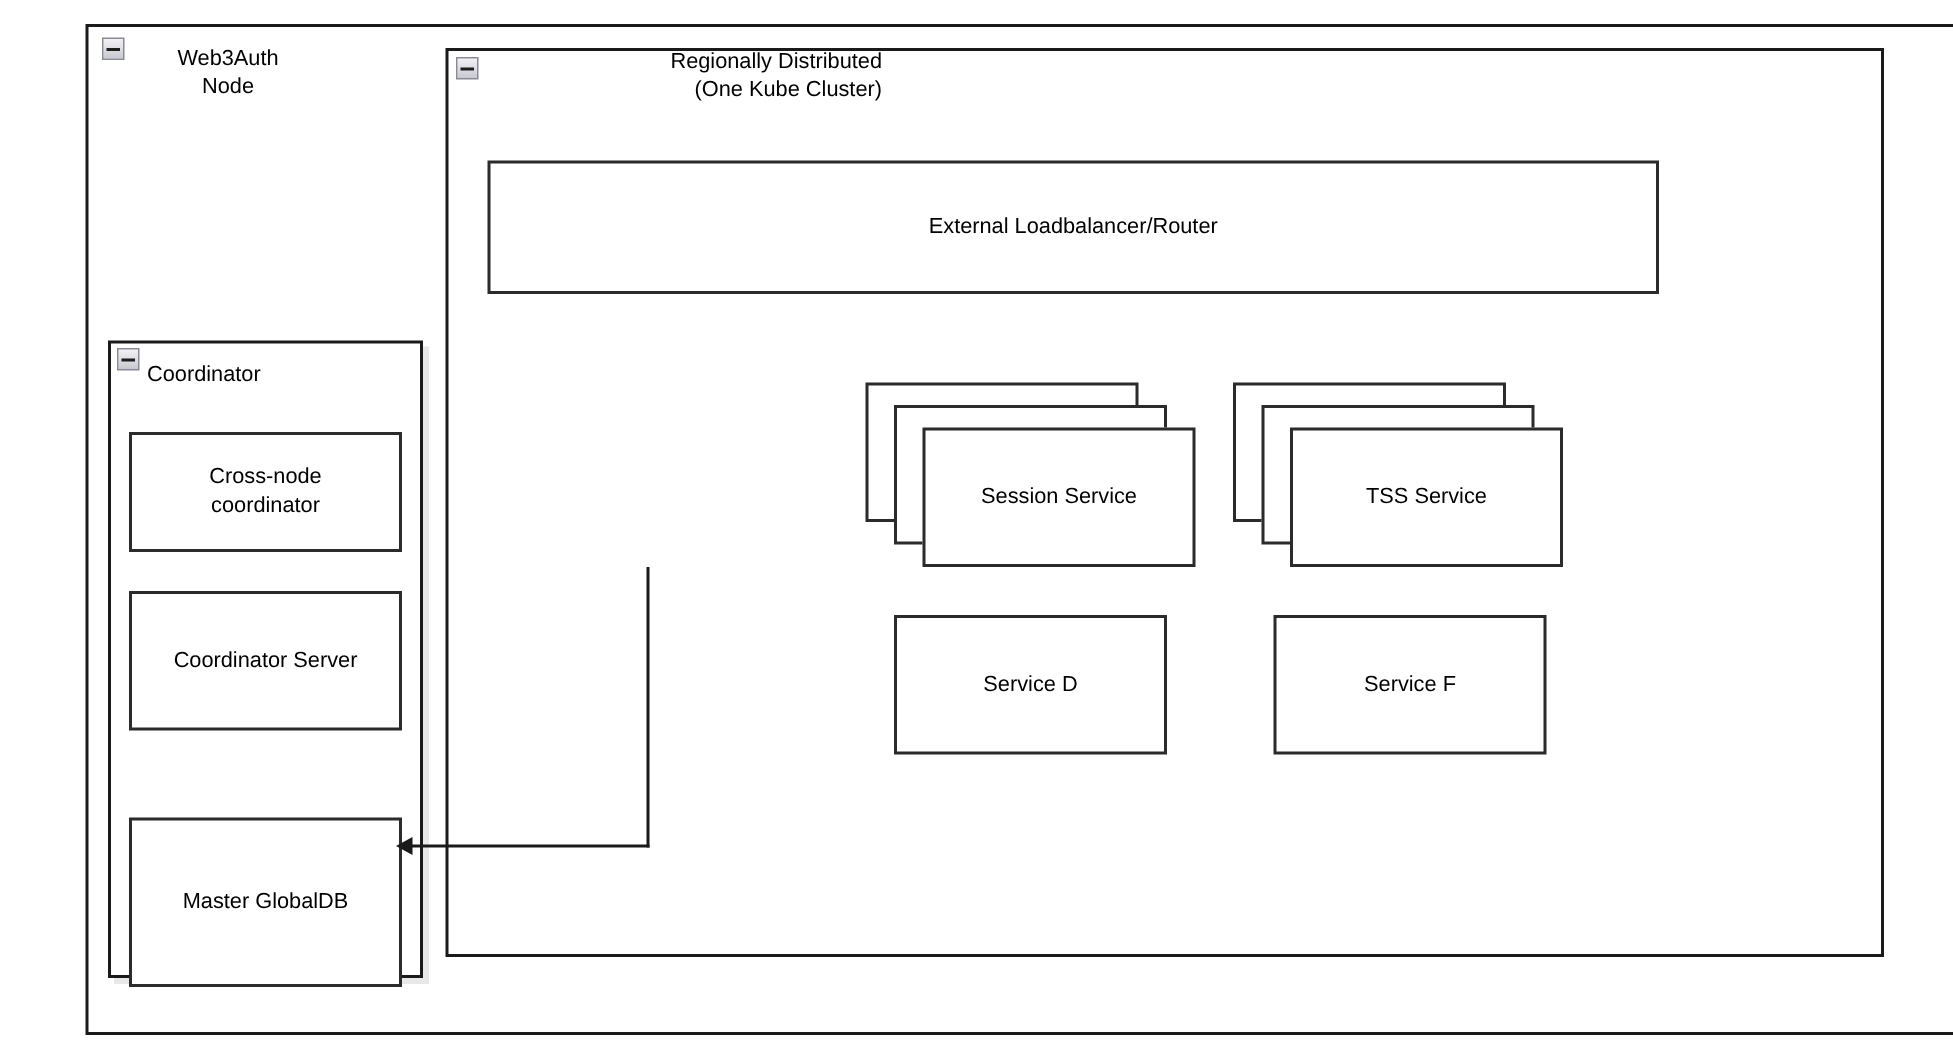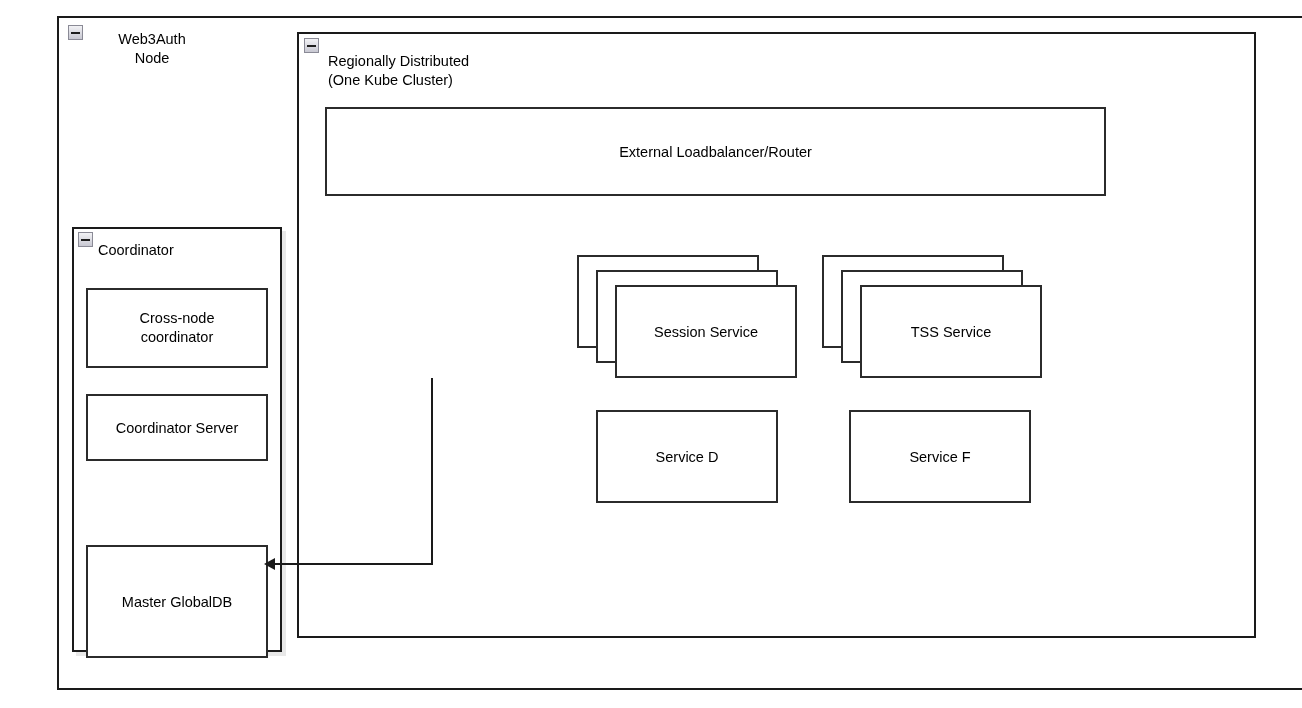--- a/index.html
+++ b/index.html
@@ -112,21 +112,21 @@
 
 <div id="canvas">
 
   <div class="container-box" style="left:25px; top:16px; width:1257px; height:674px;"></div>
   <div class="collapse-icon" style="left:36px; top:25px;"></div>
   <div class="ctr-label" style="left:55px; top:30px; width:130px;">Web3Auth
 Node</div>
 
   <div class="container-box" style="left:265px; top:32px; width:959px; height:606px;"></div>
   <div class="collapse-icon" style="left:272px; top:38px;"></div>
-  <div class="ctr-label" style="left:296px; top:52px; width:260px; text-align:left;">Regionally Distributed
+  <div class="ctr-label" style="left:296px; top:32px; width:260px; text-align:right;">Regionally Distributed
 (One Kube Cluster)</div>
 
   <div class="box" style="left:293px; top:107px; width:781px; height:89px;">
     <div class="box-label">External Loadbalancer/Router</div>
   </div>
 
 
   <div class="stack" style="left:790px; top:255px; width:220px; height:123px;">
     <div class="sheet s1" style="width:182px; height:93px;"></div>
     <div class="sheet s2" style="width:182px; height:93px;"></div>
@@ -153,21 +153,21 @@
 
   <div class="container-box shadowed" style="left:40px; top:227px; width:210px; height:425px;"></div>
   <div class="collapse-icon" style="left:46px; top:232px;"></div>
   <div class="ctr-label" style="left:66px; top:241px; width:140px; text-align:left;">Coordinator</div>
 
   <div class="box" style="left:54px; top:288px; width:182px; height:80px;">
     <div class="box-label">Cross-node
 coordinator</div>
   </div>
 
-  <div class="box" style="left:54px; top:394px; width:182px; height:67px;">
+  <div class="box" style="left:54px; top:394px; width:182px; height:93px;">
     <div class="box-label">Coordinator Server</div>
   </div>
 
   <div class="box" style="left:54px; top:545px; width:182px; height:113px;">
     <div class="box-label">Master GlobalDB</div>
   </div>
 
   <div class="conn conn-v" style="left:399px; top:378px; height:187px;"></div>
   <div class="conn conn-h" style="left:240px; top:563px; width:161px;"></div>
   <div class="arrow-left" style="left:232px; top:558px;"></div>

